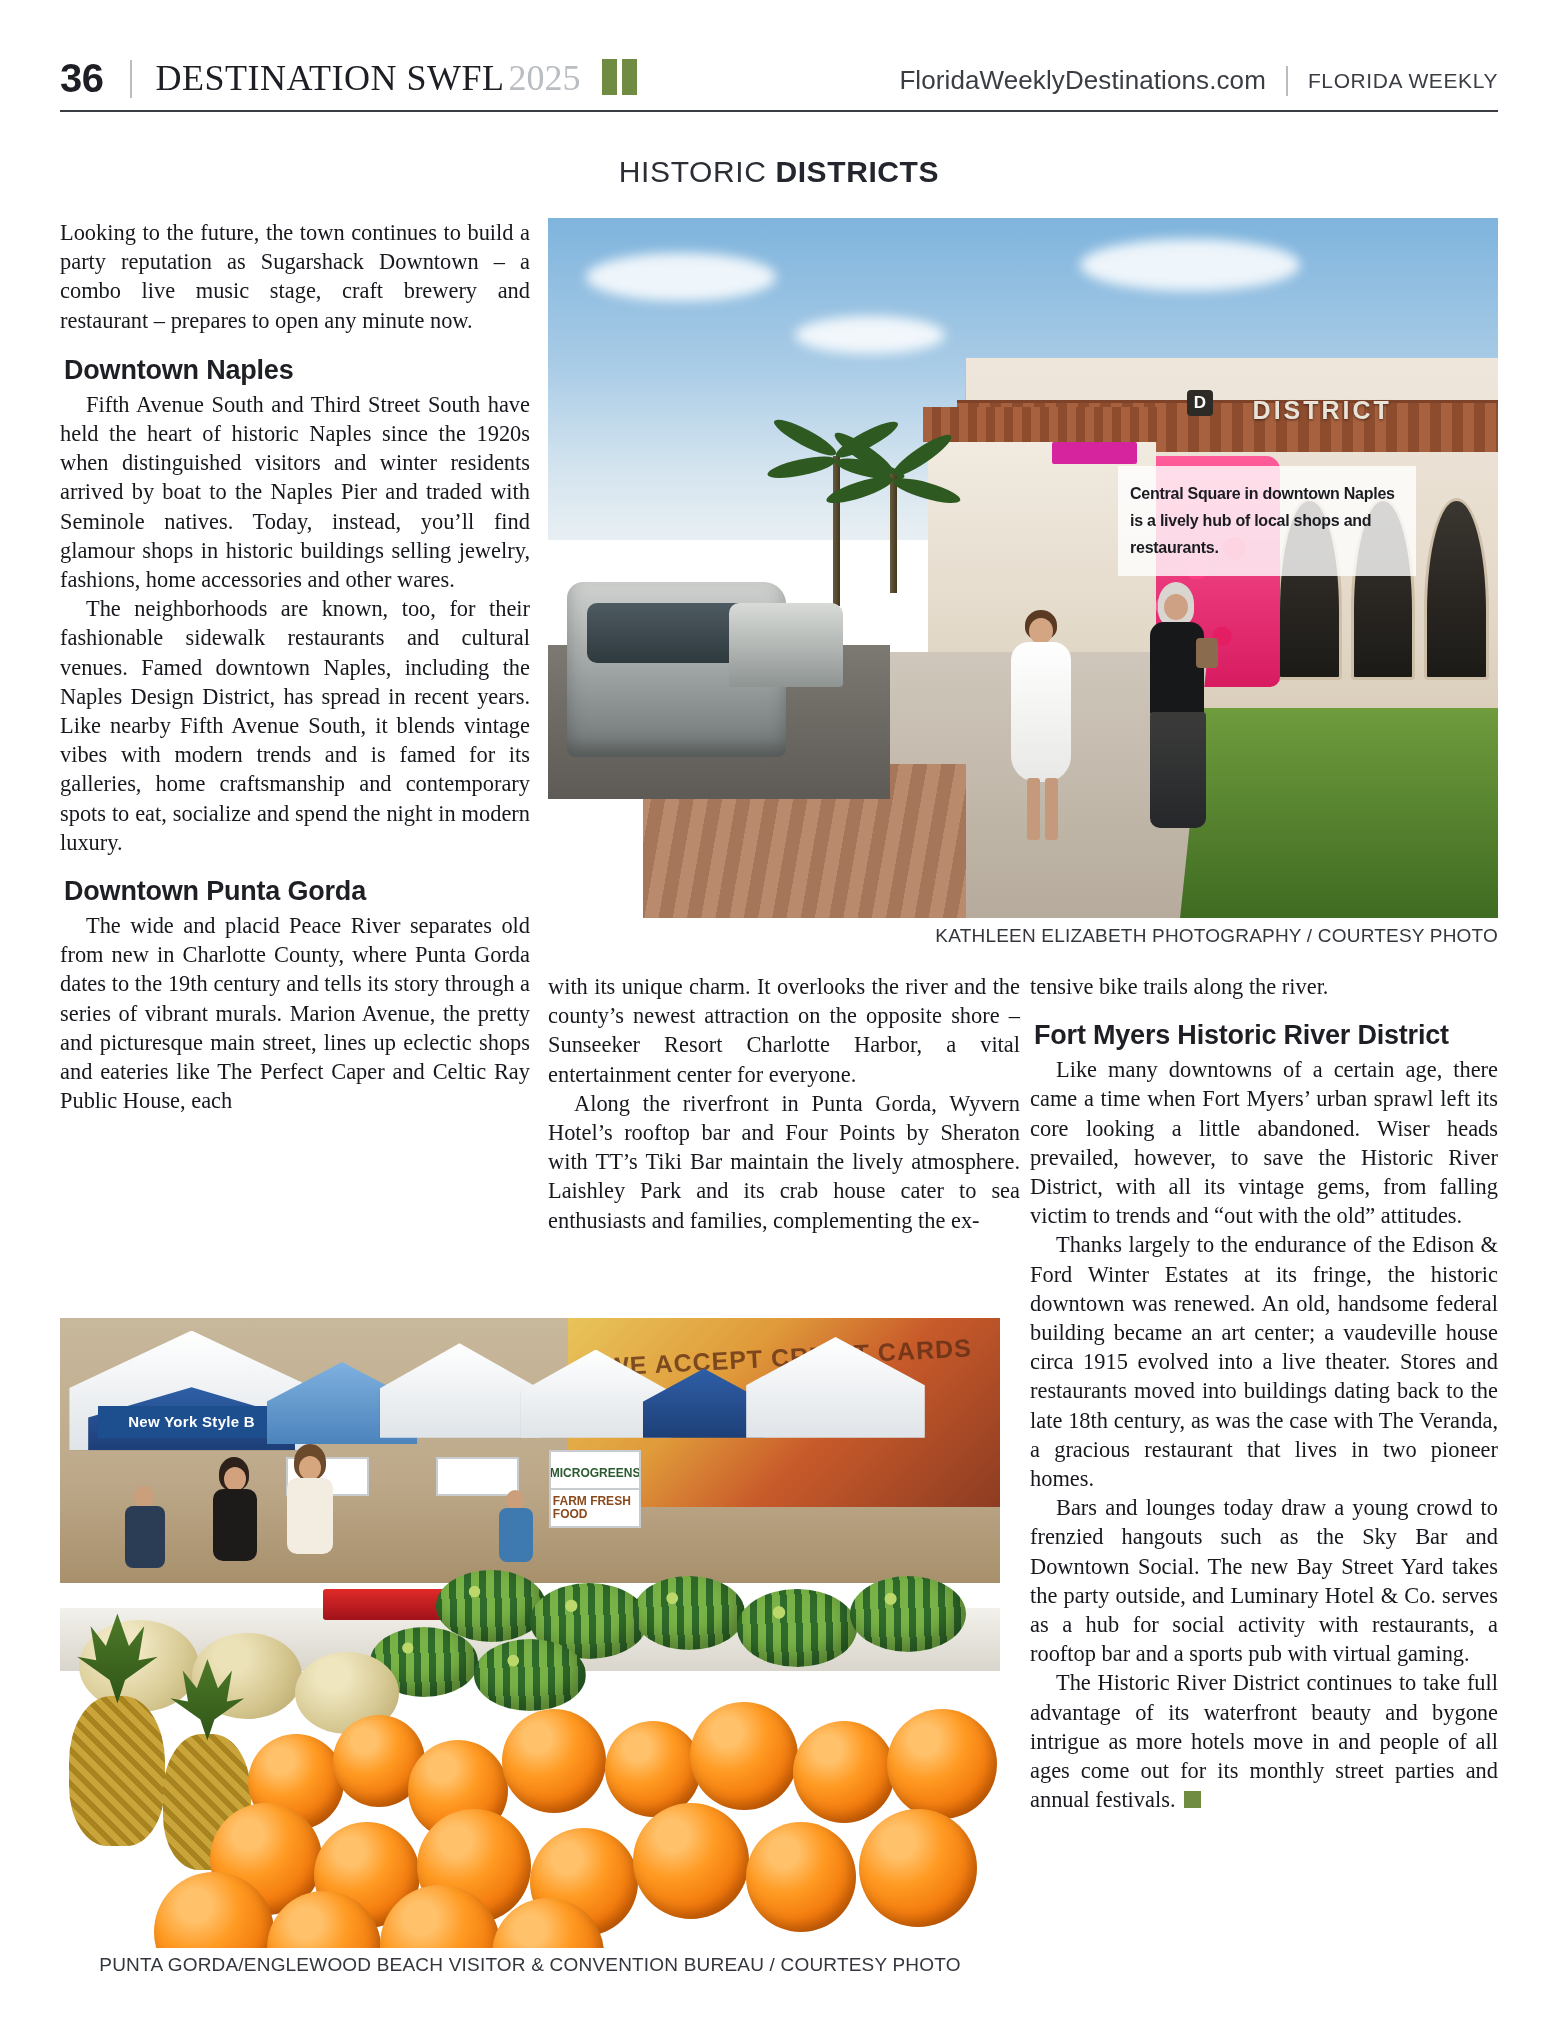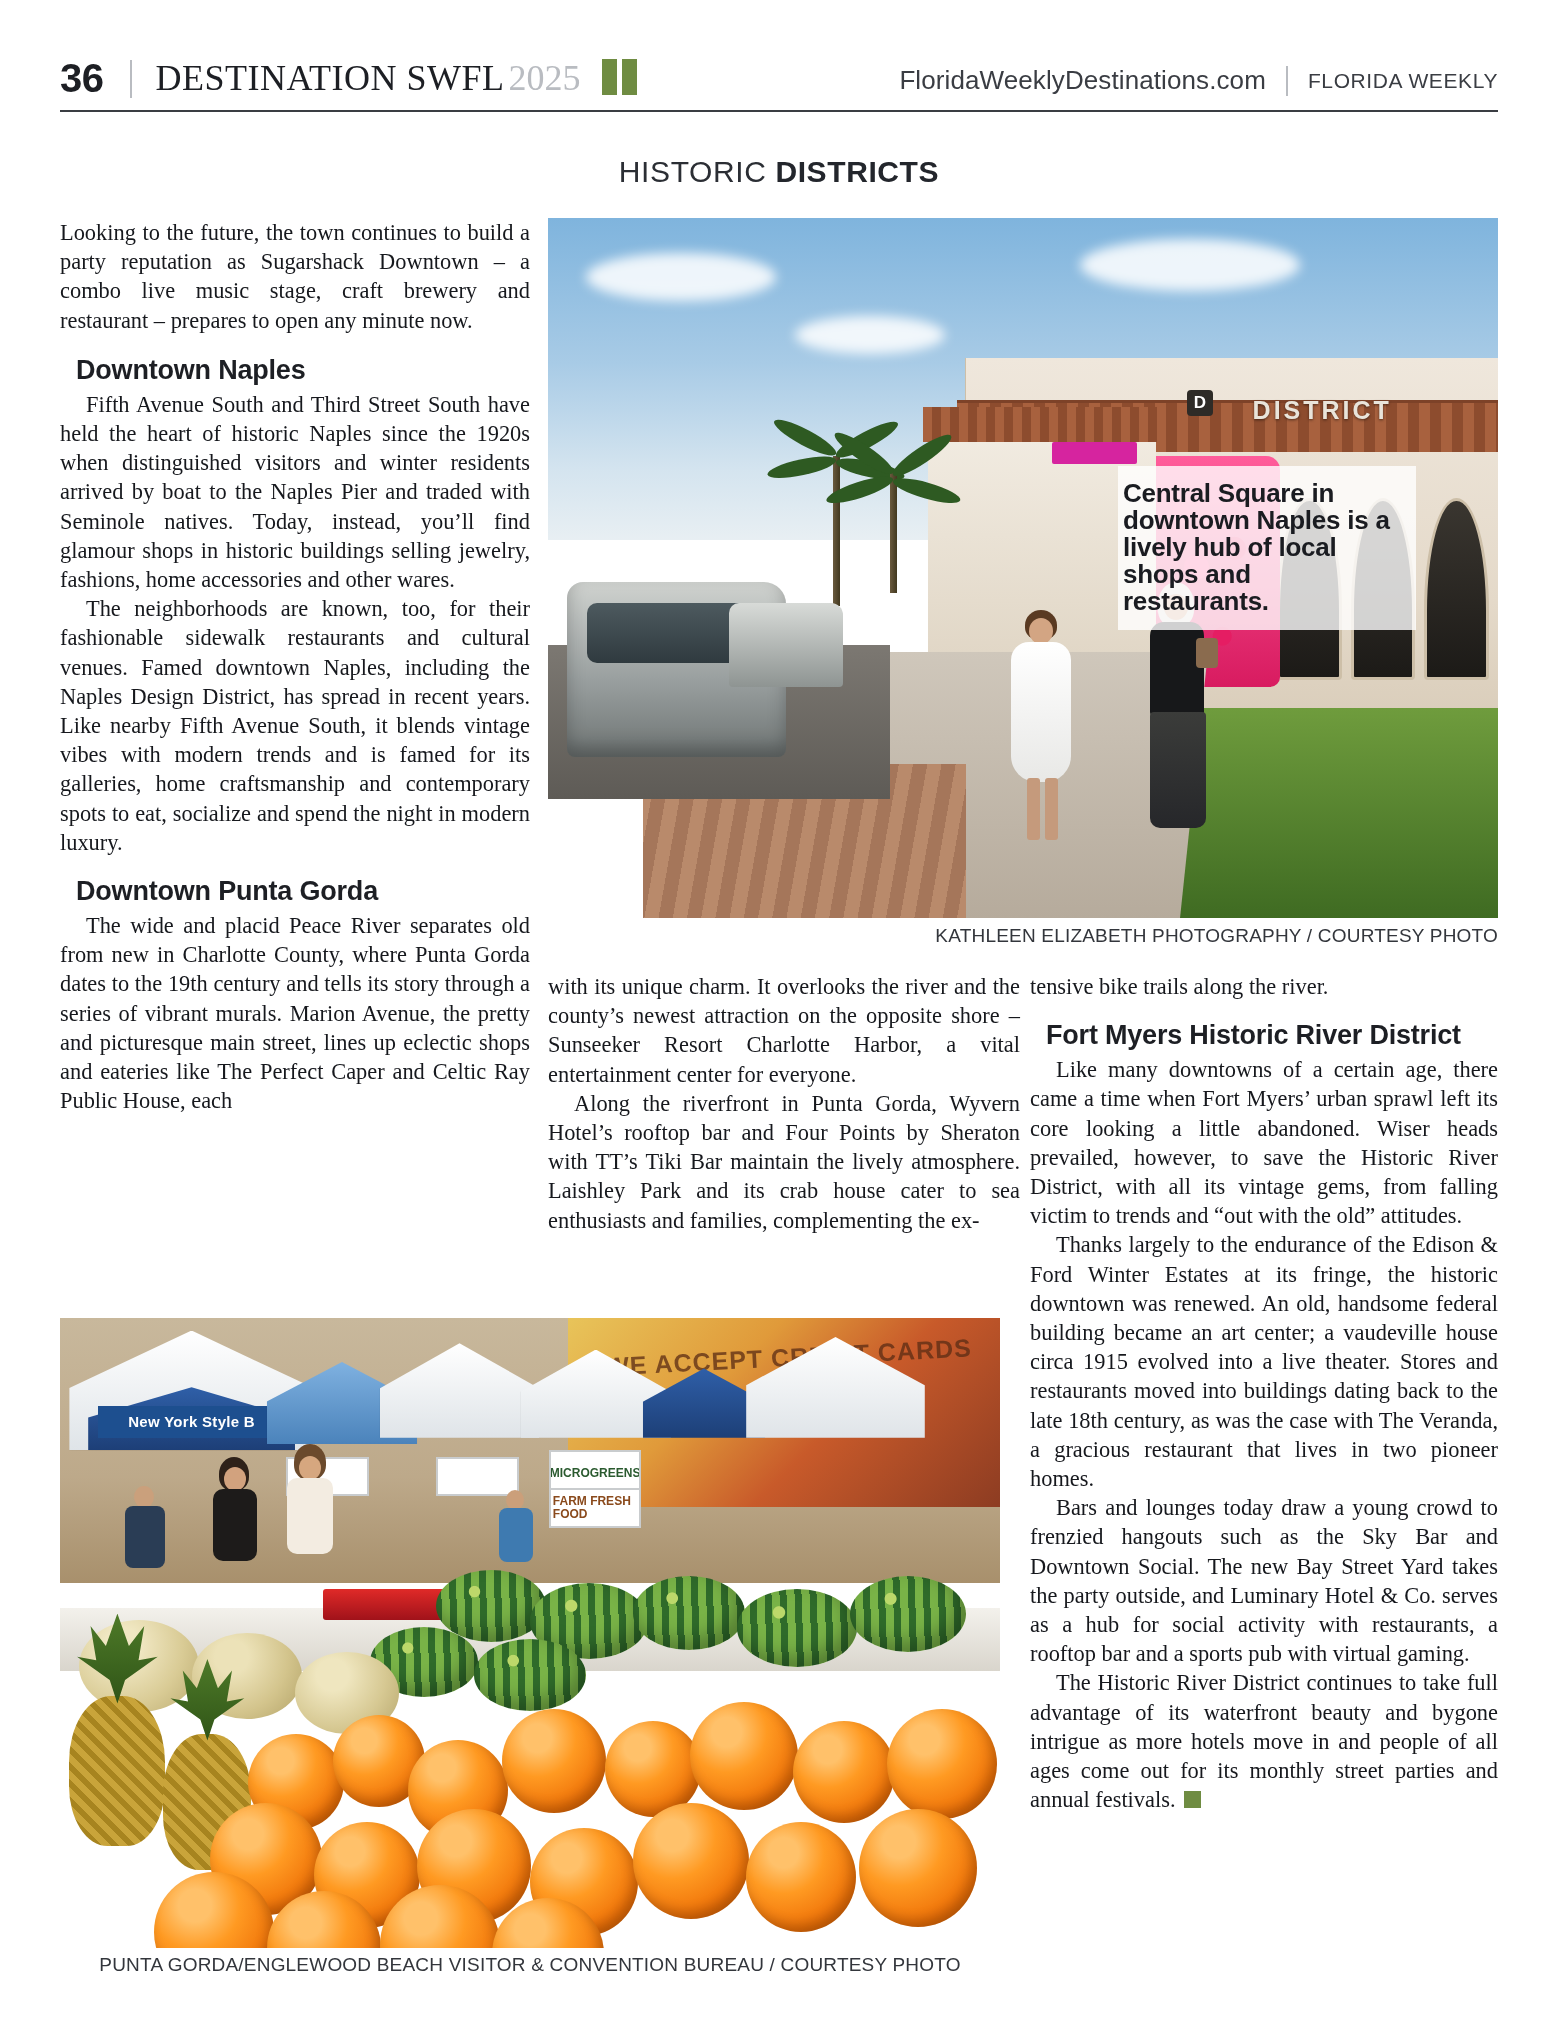--- a/index.html
+++ b/index.html
@@ -108,21 +108,21 @@
   }
   .col p{margin:0;}
   .col p.indent{text-indent:26px;}
   .subhead{
     font-family:"Liberation Sans", sans-serif;
     font-weight:bold;
     font-size:27px;
     line-height:34px;
     letter-spacing:-0.2px;
     color:#1d1f24;
-    margin:17px 0 3px 16px;
+    margin:17px 0 3px 4px;
     text-align:left;
   }
   .subhead.first{margin-top:18px;}
   .endmark{
     display:inline-block;
     width:17px;height:17px;
     background:#6f8c42;
     margin-left:8px;
     vertical-align:-1px;
   }
@@ -156,25 +156,25 @@
     overflow:hidden;
   }
   #credit-bottom{left:60px;top:1954px;width:940px;text-align:center;}
 
   
   .capbox{
     position:absolute;
     background:rgba(255,255,255,0.80);
     font-family:"Liberation Sans", sans-serif;
     font-weight:bold;
-    font-size:26px;
+    font-size:16px;
     line-height:27px;
     letter-spacing:-0.25px;
     color:#1a1c21;
-    padding:14px 18px 15px 5px;
+    padding:14px 18px 15px 12px;
     box-sizing:border-box;
   }
   #capbox-top{left:570px;top:248px;width:298px;}
 
   
   .scene{position:absolute;left:0;top:0;width:100%;height:100%;}
 
   
   .sky{
     position:absolute;left:0;top:0;width:100%;height:46%;

